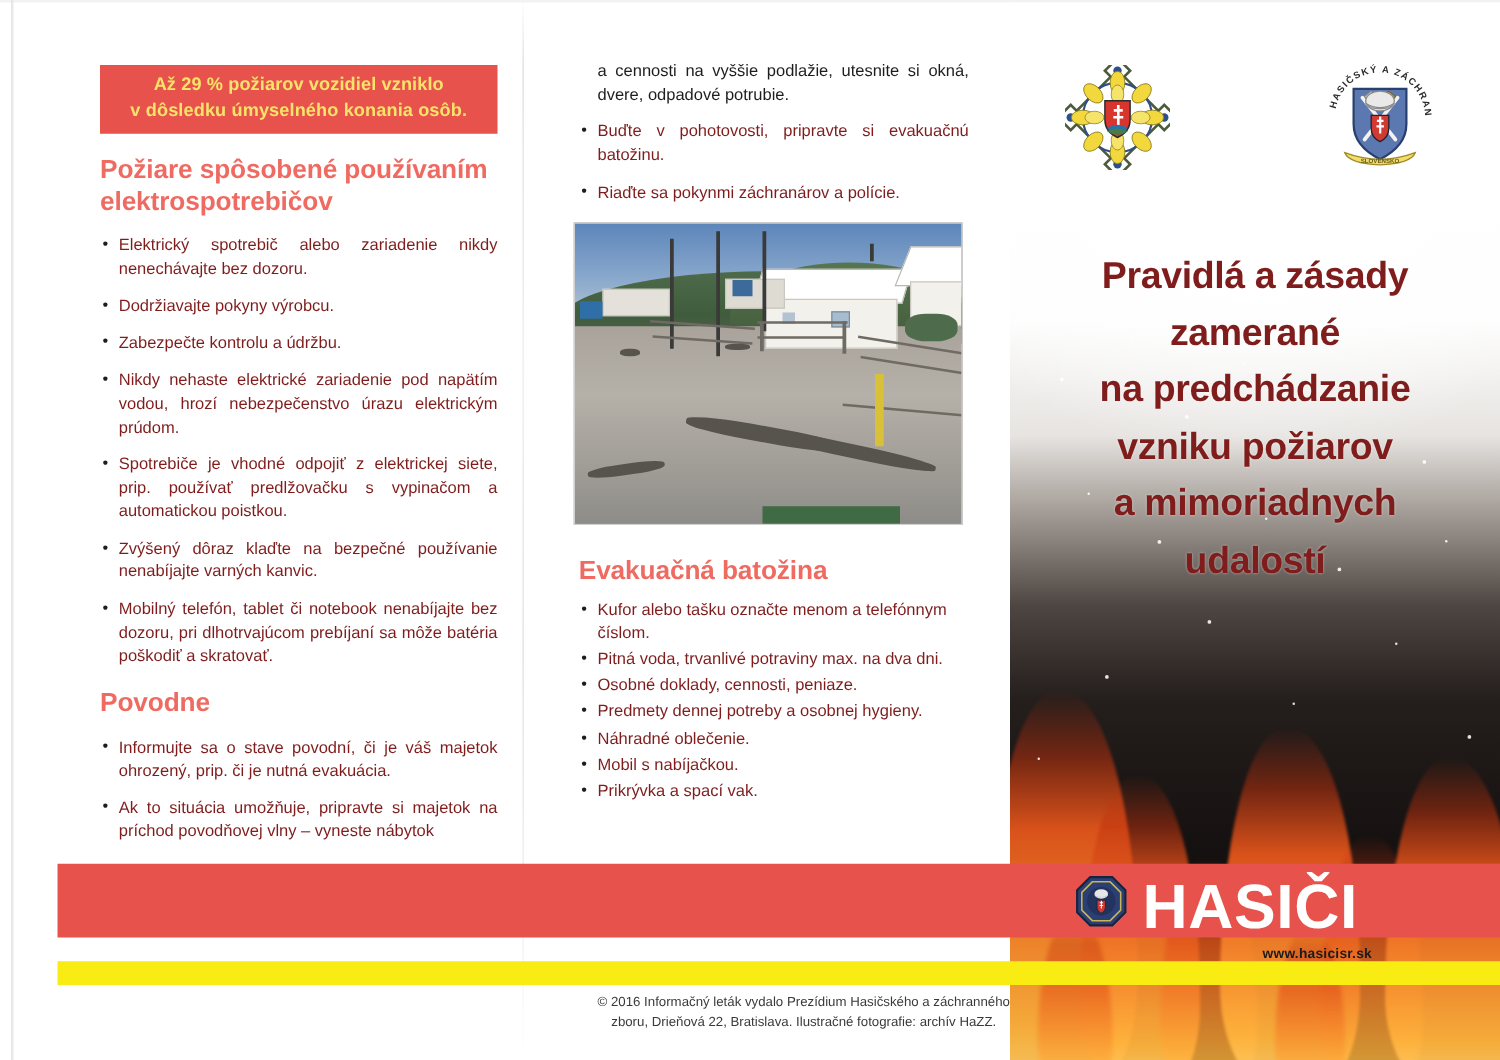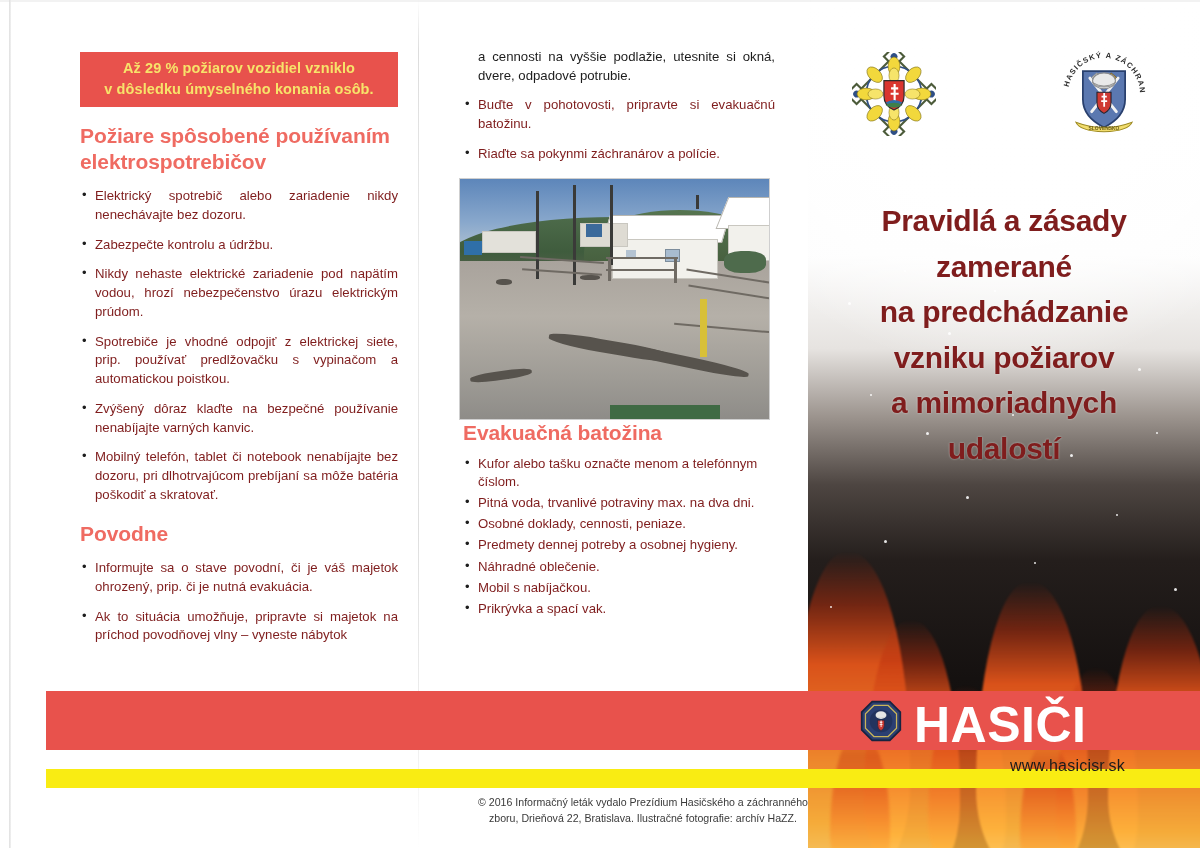--- a/index.html
+++ b/index.html
@@ -245,22 +245,22 @@
     color: #ffffff;
     font-weight: bold;
     font-size: 50px;
     letter-spacing: .5px;
     line-height: 1;
     margin-left: 12px;
   }
   .web {
     position: absolute;
     color: #1b1b1b;
-    font-weight: normal;
-    font-size: 16px;
+    font-weight: bold;
+    font-size: 11px;
     letter-spacing: .2px;
     z-index: 6;
   }
   .copyright {
     position: absolute;
     font-size: 10.6px;
     line-height: 1.5;
     color: #3a3a3a;
     text-align: center;
   }
@@ -290,20 +290,21 @@
       <div>v dôsledku úmyselného konania osôb.</div>
     </div>
 
     <h2 class="sec">
       <div>Požiare spôsobené používaním</div>
       <div>elektrospotrebičov</div>
     </h2>
 
     <ul class="bul">
       <li>Elektrický spotrebič alebo zariadenie nikdy nenechávajte bez dozoru.</li>
+      <li>Dodržiavajte pokyny výrobcu.</li>
       <li>Zabezpečte kontrolu a údržbu.</li>
       <li>Nikdy nehaste elektrické zariadenie pod napätím vodou, hrozí nebezpečenstvo úrazu elektrickým prúdom.</li>
       <li>Spotrebiče je vhodné odpojiť z elektrickej siete, prip. používať predlžovačku s vypinačom a automatickou poistkou.</li>
       <li>Zvýšený dôraz klaďte na bezpečné používanie nenabíjajte varných kanvic.</li>
       <li>Mobilný telefón, tablet či notebook nenabíjajte bez dozoru, pri dlhotrvajúcom prebíjaní sa môže batéria poškodiť a skratovať.</li>
     </ul>
 
     <h2 class="sec">Povodne</h2>
 
     <ul class="bul">
@@ -360,21 +361,21 @@
 
     <div class="ph-debris" style="left:88px; top:162px; width:128px; height:13px; transform:rotate(10deg);"></div>
     <div class="ph-debris" style="left:150px; top:176px; width:140px; height:11px; transform:rotate(12deg);"></div>
     <div class="ph-debris" style="left:10px; top:192px; width:62px; height:9px; transform:rotate(-8deg);"></div>
     <div class="ph-debris" style="left:36px; top:100px; width:16px; height:6px;"></div>
     <div class="ph-debris" style="left:120px; top:96px; width:20px; height:5px;"></div>
     <div class="ph-green" style="left:150px; top:226px; width:110px; height:14px; background:#3f6a44;"></div>
     <div class="ph-green" style="left:264px; top:72px; width:42px; height:22px; border-radius:40%;"></div>
   </div>
 
-  <div class="col" style="left:463px; top:420px; width:312px;">
+  <div class="col" style="left:463px; top:444px; width:312px;">
     <h2 class="sec tight" style="margin-top:0;">Evakuačná batožina</h2>
     <ul class="bul dense">
       <li>Kufor alebo tašku označte menom a telefónnym číslom.</li>
       <li>Pitná voda, trvanlivé potraviny max. na dva dni.</li>
       <li>Osobné doklady, cennosti, peniaze.</li>
       <li>Predmety dennej potreby a osobnej hygieny.</li>
       <li>Náhradné oblečenie.</li>
       <li>Mobil s nabíjačkou.</li>
       <li>Prikrývka a spací vak.</li>
     </ul>

